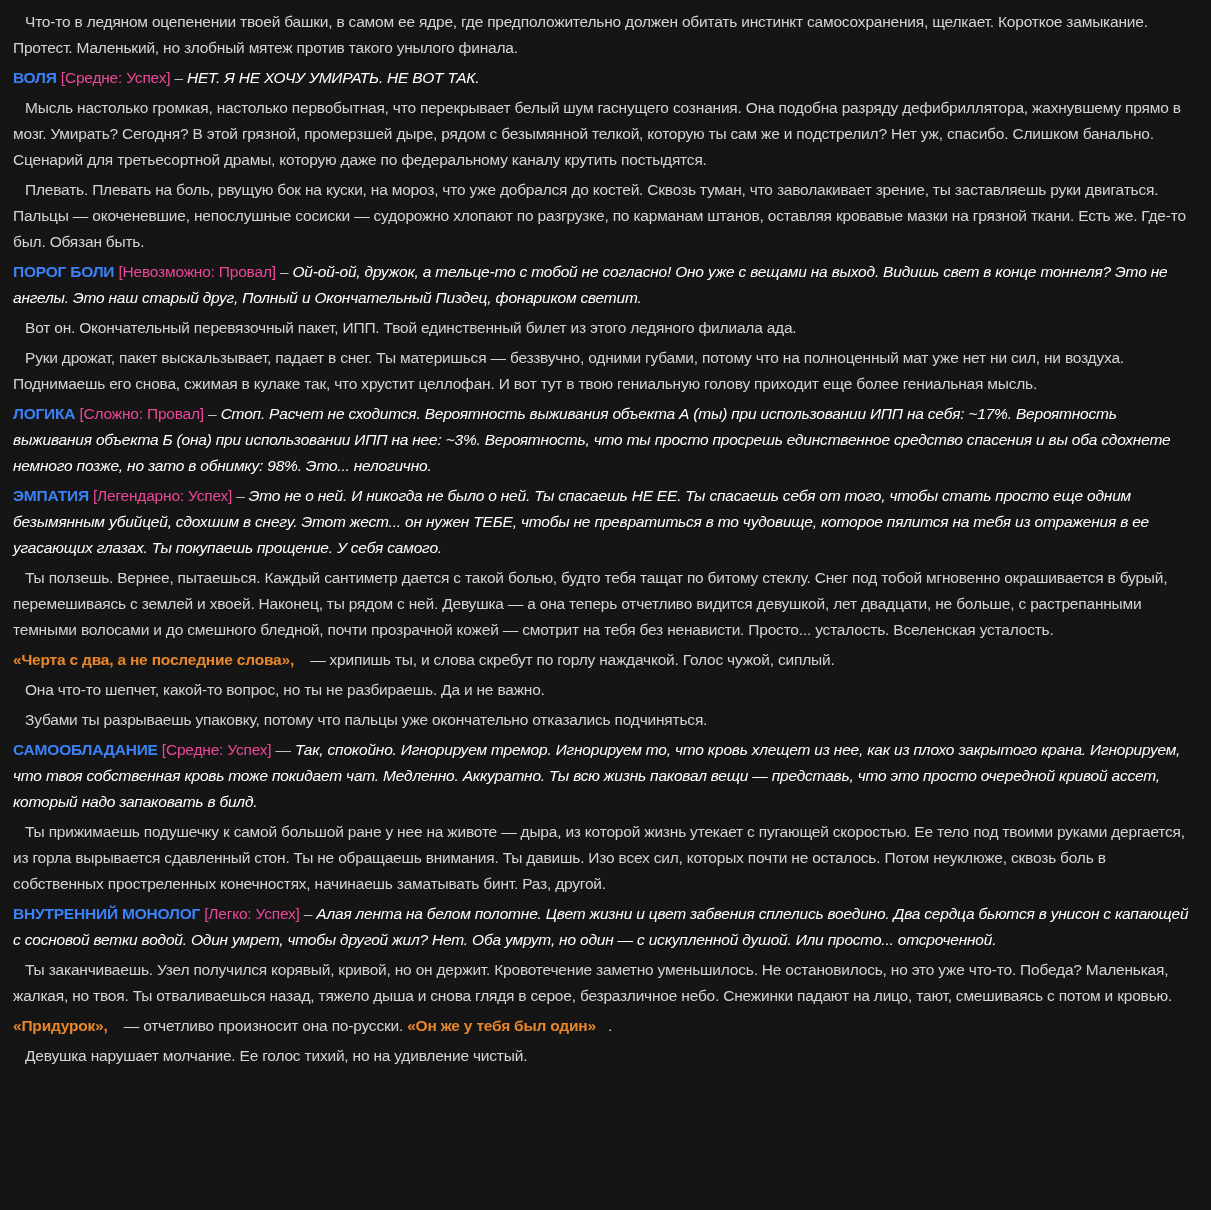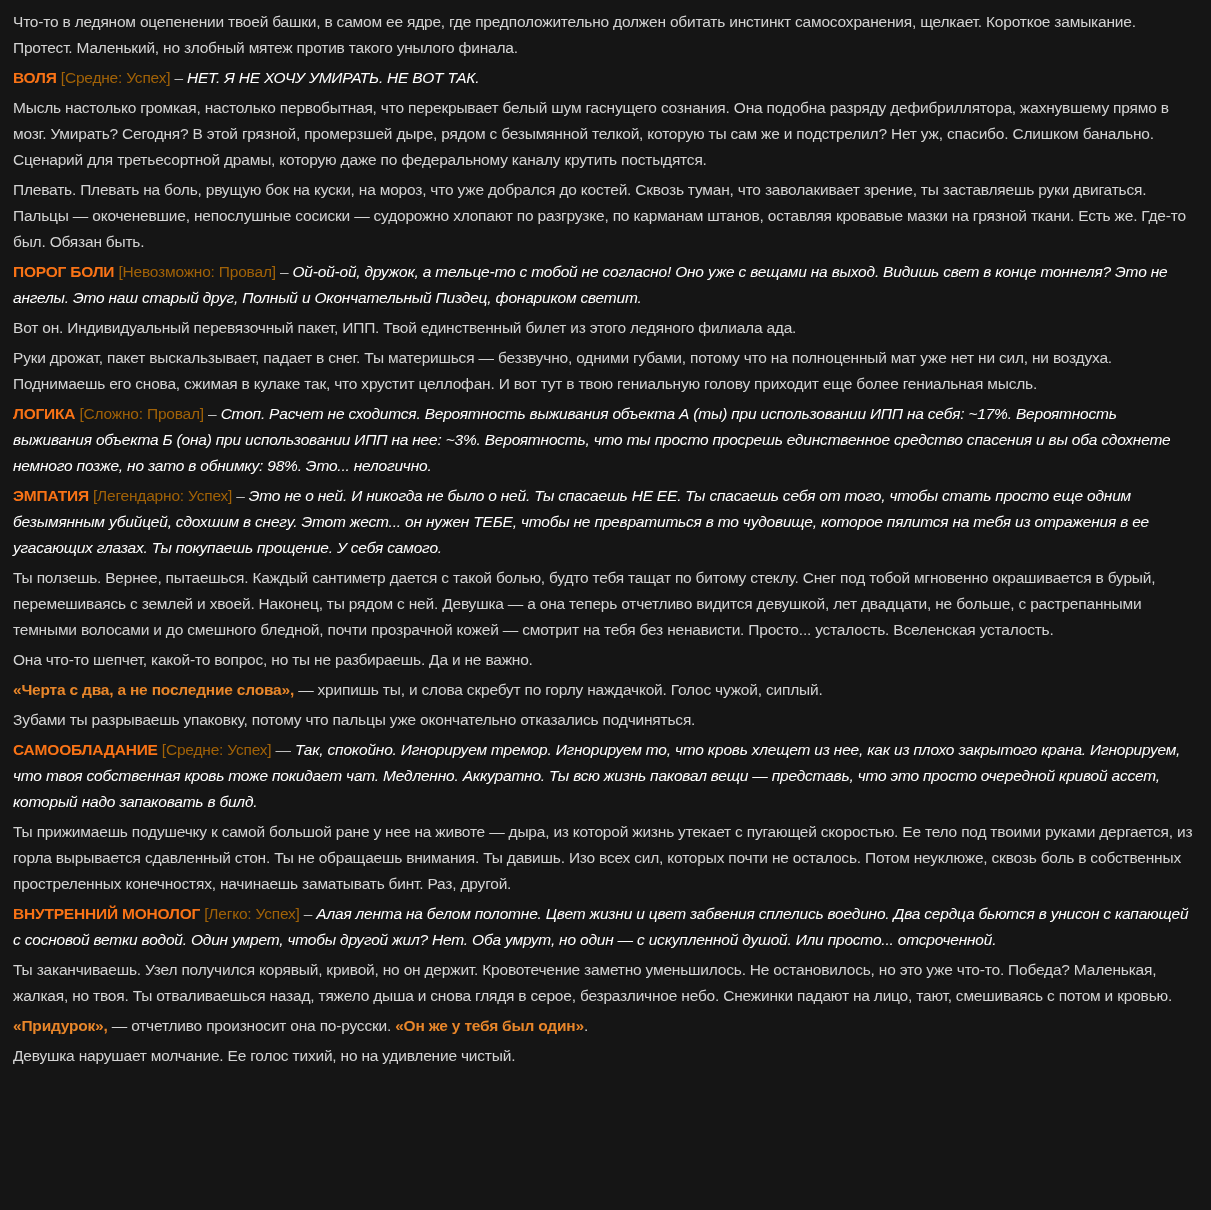--- a/index.html
+++ b/index.html
@@ -13,43 +13,43 @@
   #log {
     width: 1211px;
     padding: 9px 18px 0 13px;
     font-family: "Liberation Sans", "DejaVu Sans", sans-serif;
     font-size: 15.5px;
     line-height: 26px;
     letter-spacing: -0.2px;
     color: #d4d4d4;
   }
   p.block { margin: 0 0 4px 0; }
-  .s-name   { font-weight: bold; color: #f97316; }
-  .s-check  { color: #a16207; }
+  .s-name   { font-weight: bold; color: #3b82f6; }
+  .s-check  { color: #ec4899; }
   .s-dash   { color: #bfbfbf; }
   .s-voice  { font-style: italic; color: #ffffff; }
   .s-accent { color: #e8862a; font-weight: bold; }
-  .s-plain  { color: #d4d4d4; }
+  .s-plain  { color: #d4d4d4; margin-left: 12px; }
 </style>
 </head>
 <body>
 
 <div id="log">
     <p class="block narration"><span class="s-plain">Что-то в ледяном оцепенении твоей башки, в самом ее ядре, где предположительно должен обитать инстинкт самосохранения, щелкает. Короткое замыкание. Протест. Маленький, но злобный мятеж против такого унылого финала.</span></p>
     <p class="block skill"><span class="s-name">ВОЛЯ</span><span class="s-check"> [Средне: Успех]</span><span class="s-dash"> – </span><span class="s-voice">НЕТ. Я НЕ ХОЧУ УМИРАТЬ. НЕ ВОТ ТАК.</span></p>
     <p class="block narration"><span class="s-plain">Мысль настолько громкая, настолько первобытная, что перекрывает белый шум гаснущего сознания. Она подобна разряду дефибриллятора, жахнувшему прямо в мозг. Умирать? Сегодня? В этой грязной, промерзшей дыре, рядом с безымянной телкой, которую ты сам же и подстрелил? Нет уж, спасибо. Слишком банально. Сценарий для третьесортной драмы, которую даже по федеральному каналу крутить постыдятся.</span></p>
     <p class="block narration"><span class="s-plain">Плевать. Плевать на боль, рвущую бок на куски, на мороз, что уже добрался до костей. Сквозь туман, что заволакивает зрение, ты заставляешь руки двигаться. Пальцы — окоченевшие, непослушные сосиски — судорожно хлопают по разгрузке, по карманам штанов, оставляя кровавые мазки на грязной ткани. Есть же. Где-то был. Обязан быть.</span></p>
     <p class="block skill"><span class="s-name">ПОРОГ БОЛИ</span><span class="s-check"> [Невозможно: Провал]</span><span class="s-dash"> – </span><span class="s-voice">Ой-ой-ой, дружок, а тельце-то с тобой не согласно! Оно уже с вещами на выход. Видишь свет в конце тоннеля? Это не ангелы. Это наш старый друг, Полный и Окончательный Пиздец, фонариком светит.</span></p>
-    <p class="block narration"><span class="s-plain">Вот он. Индивидуальный перевязочный пакет, ИПП. Твой единственный билет из этого ледяного филиала ада.</span></p>
+    <p class="block narration"><span class="s-plain">Вот он. Окончательный перевязочный пакет, ИПП. Твой единственный билет из этого ледяного филиала ада.</span></p>
     <p class="block narration"><span class="s-plain">Руки дрожат, пакет выскальзывает, падает в снег. Ты материшься — беззвучно, одними губами, потому что на полноценный мат уже нет ни сил, ни воздуха. Поднимаешь его снова, сжимая в кулаке так, что хрустит целлофан. И вот тут в твою гениальную голову приходит еще более гениальная мысль.</span></p>
     <p class="block skill"><span class="s-name">ЛОГИКА</span><span class="s-check"> [Сложно: Провал]</span><span class="s-dash"> – </span><span class="s-voice">Стоп. Расчет не сходится. Вероятность выживания объекта А (ты) при использовании ИПП на себя: ~17%. Вероятность выживания объекта Б (она) при использовании ИПП на нее: ~3%. Вероятность, что ты просто просрешь единственное средство спасения и вы оба сдохнете немного позже, но зато в обнимку: 98%. Это... нелогично.</span></p>
     <p class="block skill"><span class="s-name">ЭМПАТИЯ</span><span class="s-check"> [Легендарно: Успех]</span><span class="s-dash"> – </span><span class="s-voice">Это не о ней. И никогда не было о ней. Ты спасаешь НЕ ЕЕ. Ты спасаешь себя от того, чтобы стать просто еще одним безымянным убийцей, сдохшим в снегу. Этот жест... он нужен ТЕБЕ, чтобы не превратиться в то чудовище, которое пялится на тебя из отражения в ее угасающих глазах. Ты покупаешь прощение. У себя самого.</span></p>
     <p class="block narration"><span class="s-plain">Ты ползешь. Вернее, пытаешься. Каждый сантиметр дается с такой болью, будто тебя тащат по битому стеклу. Снег под тобой мгновенно окрашивается в бурый, перемешиваясь с землей и хвоей. Наконец, ты рядом с ней. Девушка — а она теперь отчетливо видится девушкой, лет двадцати, не больше, с растрепанными темными волосами и до смешного бледной, почти прозрачной кожей — смотрит на тебя без ненависти. Просто... усталость. Вселенская усталость.</span></p>
+    <p class="block dialogue"><span class="s-accent">«Черта с два, а не последние слова»,</span><span class="s-plain"> — хрипишь ты, и слова скребут по горлу наждачкой. Голос чужой, сиплый.</span></p>
     <p class="block narration"><span class="s-plain">Она что-то шепчет, какой-то вопрос, но ты не разбираешь. Да и не важно.</span></p>
-    <p class="block dialogue"><span class="s-accent">«Черта с два, а не последние слова»,</span><span class="s-plain"> — хрипишь ты, и слова скребут по горлу наждачкой. Голос чужой, сиплый.</span></p>
     <p class="block narration"><span class="s-plain">Зубами ты разрываешь упаковку, потому что пальцы уже окончательно отказались подчиняться.</span></p>
     <p class="block skill"><span class="s-name">САМООБЛАДАНИЕ</span><span class="s-check"> [Средне: Успех]</span><span class="s-dash"> — </span><span class="s-voice">Так, спокойно. Игнорируем тремор. Игнорируем то, что кровь хлещет из нее, как из плохо закрытого крана. Игнорируем, что твоя собственная кровь тоже покидает чат. Медленно. Аккуратно. Ты всю жизнь паковал вещи — представь, что это просто очередной кривой ассет, который надо запаковать в билд.</span></p>
     <p class="block narration"><span class="s-plain">Ты прижимаешь подушечку к самой большой ране у нее на животе — дыра, из которой жизнь утекает с пугающей скоростью. Ее тело под твоими руками дергается, из горла вырывается сдавленный стон. Ты не обращаешь внимания. Ты давишь. Изо всех сил, которых почти не осталось. Потом неуклюже, сквозь боль в собственных простреленных конечностях, начинаешь заматывать бинт. Раз, другой.</span></p>
     <p class="block skill"><span class="s-name">ВНУТРЕННИЙ МОНОЛОГ</span><span class="s-check"> [Легко: Успех]</span><span class="s-dash"> – </span><span class="s-voice">Алая лента на белом полотне. Цвет жизни и цвет забвения сплелись воедино. Два сердца бьются в унисон с капающей с сосновой ветки водой. Один умрет, чтобы другой жил? Нет. Оба умрут, но один — с искупленной душой. Или просто... отсроченной.</span></p>
     <p class="block narration"><span class="s-plain">Ты заканчиваешь. Узел получился корявый, кривой, но он держит. Кровотечение заметно уменьшилось. Не остановилось, но это уже что-то. Победа? Маленькая, жалкая, но твоя. Ты отваливаешься назад, тяжело дыша и снова глядя в серое, безразличное небо. Снежинки падают на лицо, тают, смешиваясь с потом и кровью.</span></p>
     <p class="block dialogue"><span class="s-accent">«Придурок»,</span><span class="s-plain"> — отчетливо произносит она по-русски. </span><span class="s-accent">«Он же у тебя был один»</span><span class="s-plain">.</span></p>
     <p class="block narration"><span class="s-plain">Девушка нарушает молчание. Ее голос тихий, но на удивление чистый.</span></p>
   </div>
 
 </body></html>

